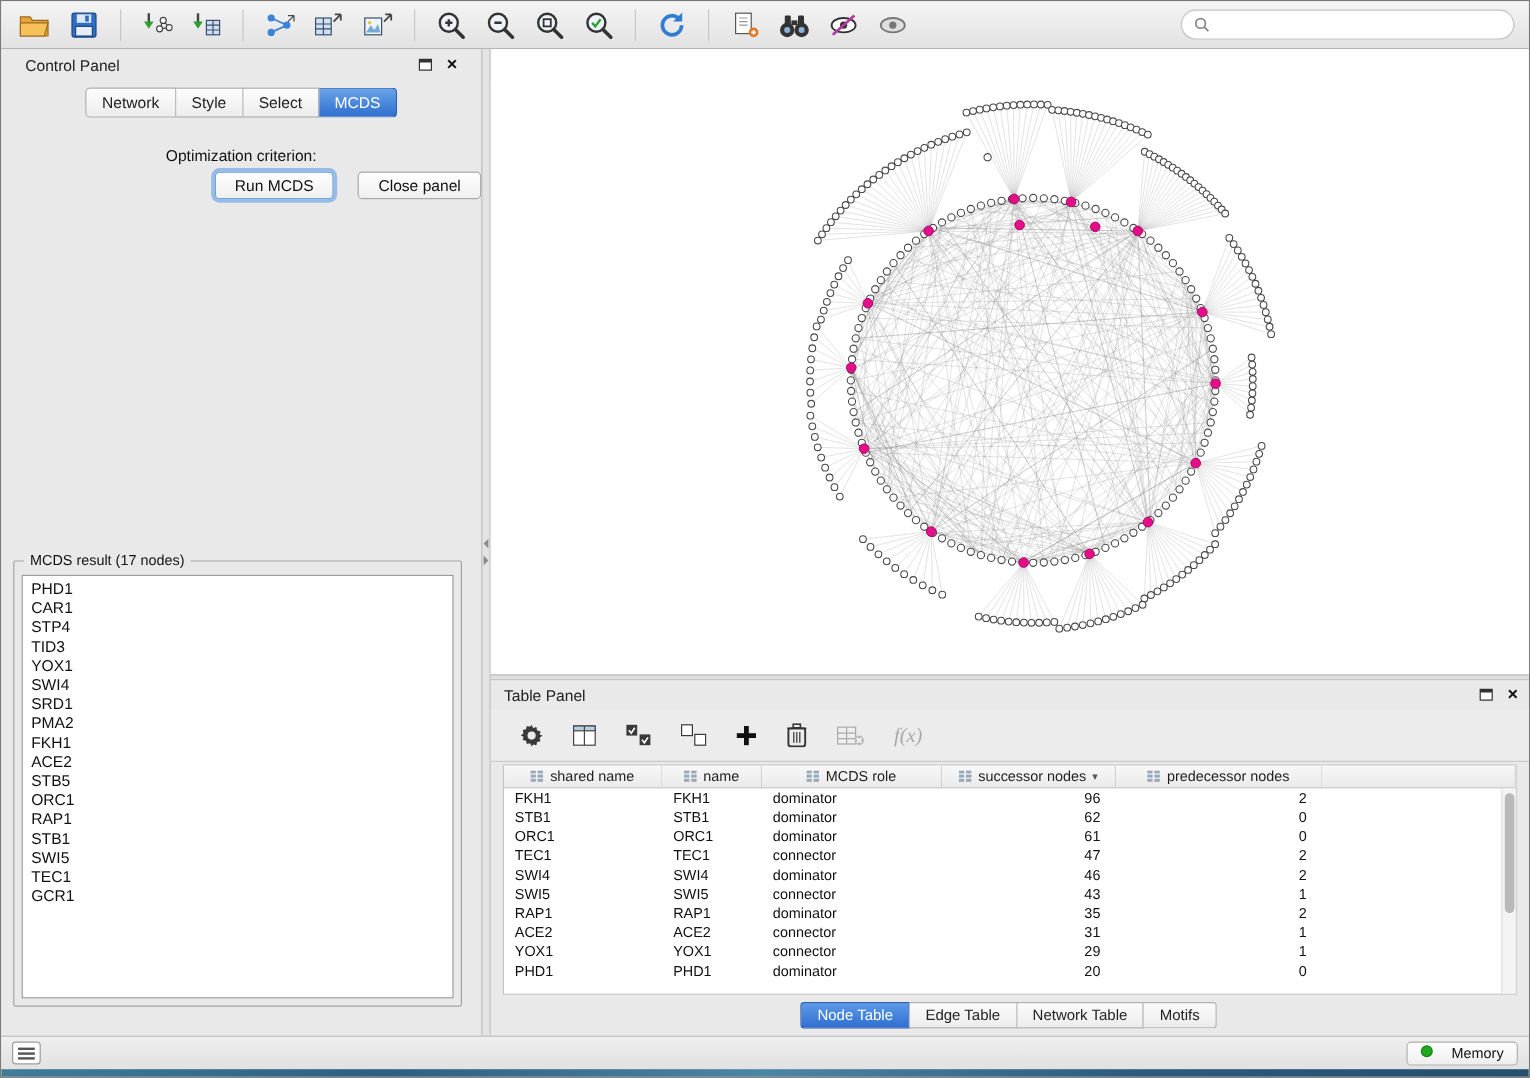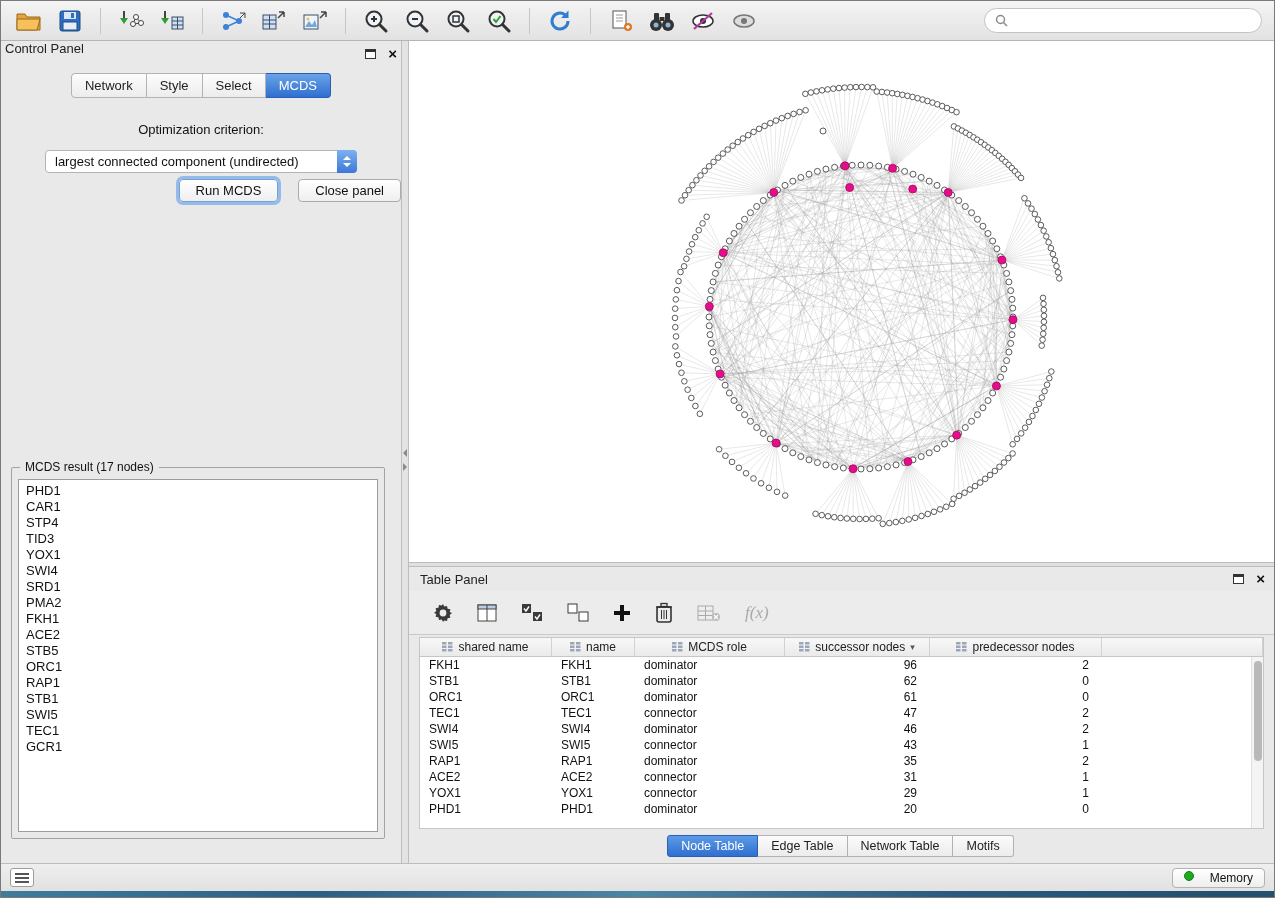--- a/index.html
+++ b/index.html
@@ -9,21 +9,21 @@
 
   
   #toolbar{position:absolute;left:0;top:0;width:100%;height:40px;background:linear-gradient(#f4f4f4,#e2e2e2);border-bottom:1px solid #b5b5b5;display:flex;align-items:center;gap:9px;padding:0 12px}
   .tb-icon{width:32px;height:32px;display:flex;align-items:center;justify-content:center;cursor:pointer;border-radius:4px}
   .tb-sep{width:1px;height:26px;background:#c6c6c6;margin:0 5px}
   #search-wrap{margin-left:auto;display:flex;align-items:center;border:1px solid #c3c3c3;border-radius:13px;background:#fff;height:25px;width:278px;padding:0 10px;gap:6px}
   #search-input{border:none;outline:none;flex:1;font-size:13px;background:transparent;color:#333}
 
   
   #control-panel{position:absolute;left:0;top:40px;width:400px;height:822px;background:#e9e9e9}
-  #cp-header{height:26px;display:flex;padding:0 4px;font-size:13px;color:#222}
+  #cp-header{height:26px;display:flex;align-items:center;padding:0 20px;font-size:13px;color:#222}
   .panel-controls{margin-left:auto;display:flex;gap:12px;align-items:center}
   .float-icon{width:11px;height:10px;border:1px solid #333;border-top-width:3px;background:#fff;cursor:pointer}
   .close-x{font-size:15px;font-weight:bold;color:#111;line-height:12px;cursor:pointer}
   #cp-tabs{display:flex;justify-content:center;margin-top:6px}
   .cp-tab{font-size:13px;padding:4px 13px;background:linear-gradient(#fdfdfd,#ececec);border:1px solid #b2b2b2;border-left:none;cursor:pointer;color:#222}
   .cp-tab:first-child{border-left:1px solid #b2b2b2;border-radius:4px 0 0 4px}
   .cp-tab:last-child{border-radius:0 4px 4px 0}
   .cp-tab.active{background:linear-gradient(#6aa3e8,#2f6fd0);color:#fff;border-color:#2a5fb4}
   #opt-label{text-align:center;margin-top:24px;font-size:13px;color:#111}
   #criterion{margin:13px auto 0;width:312px;height:23px;background:#fff;border:1px solid #b4b4b4;border-radius:4px;display:flex;align-items:center;font-size:13px;padding-left:9px;position:relative;cursor:pointer;color:#111}
@@ -247,27 +247,20 @@
         <span class="close-x">×</span>
       </span>
     </div>
     <div id="cp-tabs">
       <span class="cp-tab">Network</span>
       <span class="cp-tab">Style</span>
       <span class="cp-tab">Select</span>
       <span class="cp-tab active">MCDS</span>
     </div>
     <div id="opt-label">Optimization criterion:</div>
-    <div id="criterion">
-      <span>largest connected component (undirected)</span>
-      <span class="spin">
-          <span class="tri-up"></span>
-          <span class="tri-down"></span>
-        </span>
-    </div>
     <div id="cp-buttons">
       <button class="mac-btn focused">Run MCDS</button>
       <button class="mac-btn">Close panel</button>
     </div>
     <div id="mcds-group">
       <span id="mcds-legend">MCDS result (17 nodes)</span>
       <div id="mcds-list">
           <div class="mcds-item">PHD1</div>
           <div class="mcds-item">CAR1</div>
           <div class="mcds-item">STP4</div>

